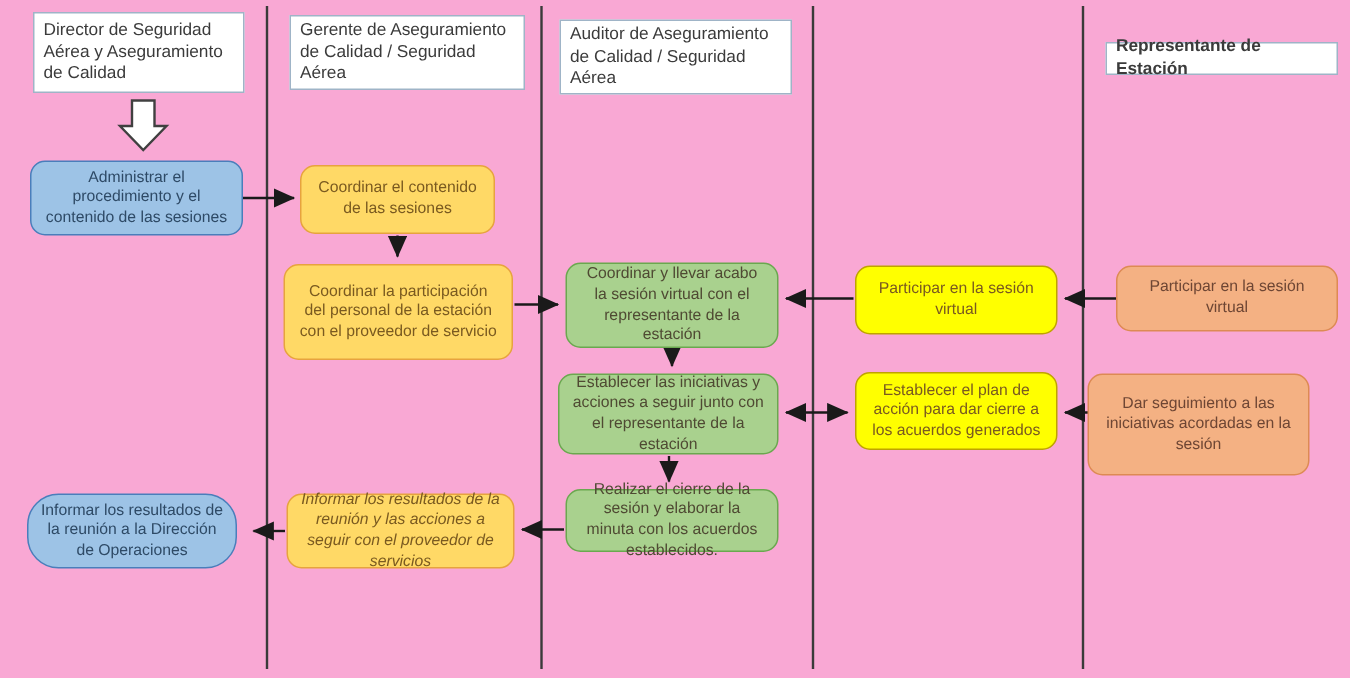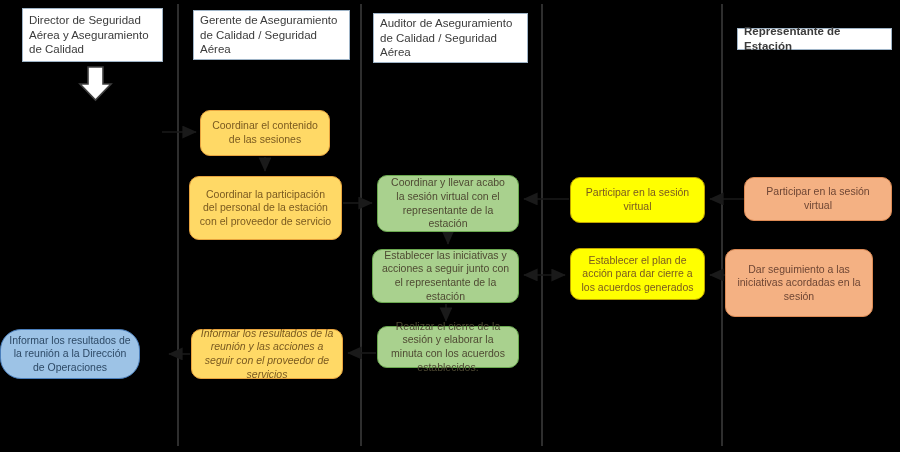--- a/index.html
+++ b/index.html
@@ -1,17 +1,17 @@
 <!DOCTYPE html>
 <html><head>
 <meta charset="utf-8">
 <style>
   html,body{margin:0;padding:0;background:#ffffff;}
   .stage{
-    position:relative;width:900px;height:452px;background:#000000;
+    position:relative;width:900px;height:452px;background:#f9a8d4;
     font-family:"Liberation Sans", sans-serif;overflow:hidden;
   }
   .overlay{position:absolute;left:0;top:0;width:900px;height:452px;z-index:1;}
   .lane-header{
     position:absolute;z-index:2;background:#ffffff;border:1px solid #9fb4c7;
     font-size:11.5px;color:#3b3b3b;line-height:1.28;padding:4px 6px;box-sizing:border-box;
     display:flex;align-items:center;
   }
   .flow-box{
     position:absolute;z-index:2;border-radius:10px;box-sizing:border-box;
@@ -62,20 +62,23 @@
   <div class="lane-header" style="left:193px;top:10px;width:157px;height:50px;">
       <span>Gerente de Aseguramiento de Calidad / Seguridad Aérea</span>
     </div>
   <div class="lane-header" style="left:373px;top:13px;width:155px;height:50px;">
       <span>Auditor de Aseguramiento de Calidad / Seguridad Aérea</span>
     </div>
   <div class="lane-header" style="left:737px;top:28px;width:155px;height:22px;font-weight:bold;">
       <span>Representante de Estación</span>
     </div>
 
+  <div class="flow-box blue" style="left:20px;top:107px;width:142px;height:50px;">
+      <span>Administrar el procedimiento y el contenido de las sesiones</span>
+    </div>
   <div class="flow-box orange" style="left:200px;top:110px;width:130px;height:46px;">
       <span>Coordinar el contenido de las sesiones</span>
     </div>
   <div class="flow-box orange" style="left:189px;top:176px;width:153px;height:64px;">
       <span>Coordinar la participación del personal de la estación con el proveedor de servicio</span>
     </div>
   <div class="flow-box green" style="left:377px;top:175px;width:142px;height:57px;">
       <span>Coordinar y llevar acabo  la sesión virtual con el representante de la estación</span>
     </div>
   <div class="flow-box yellow" style="left:570px;top:177px;width:135px;height:46px;">
@@ -92,17 +95,17 @@
     </div>
   <div class="flow-box salmon" style="left:725px;top:249px;width:148px;height:68px;">
       <span>Dar seguimiento a las iniciativas acordadas en la sesión</span>
     </div>
   <div class="flow-box green" style="left:377px;top:326px;width:142px;height:42px;">
       <span>Realizar el cierre de la sesión y elaborar la minuta con los acuerdos establecidos.</span>
     </div>
   <div class="flow-box orange" style="left:191px;top:329px;width:152px;height:50px;font-style:italic;">
       <span>Informar los resultados de la reunión y las acciones a seguir con el proveedor de servicios</span>
     </div>
-  <div class="flow-box blue" style="left:0;top:329px;width:140px;height:50px;border-radius:21px;">
+  <div class="flow-box blue" style="left:18px;top:329px;width:140px;height:50px;border-radius:21px;">
       <span>Informar los resultados de la reunión a la Dirección de Operaciones</span>
     </div>
 
 </div>
 
 </body></html>

